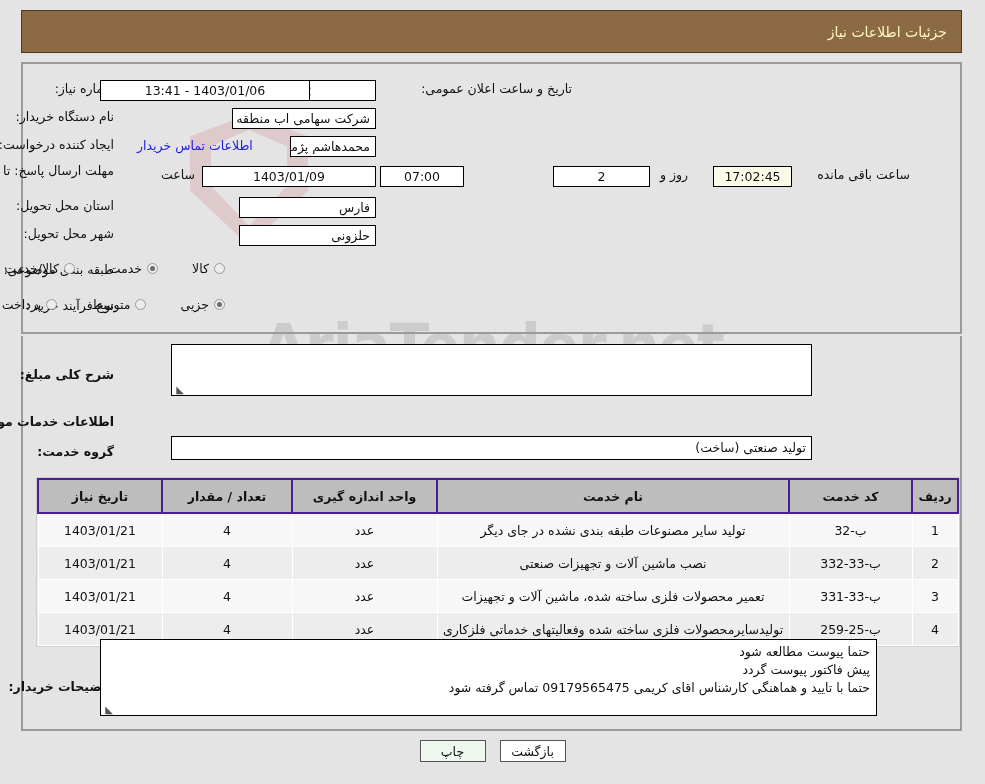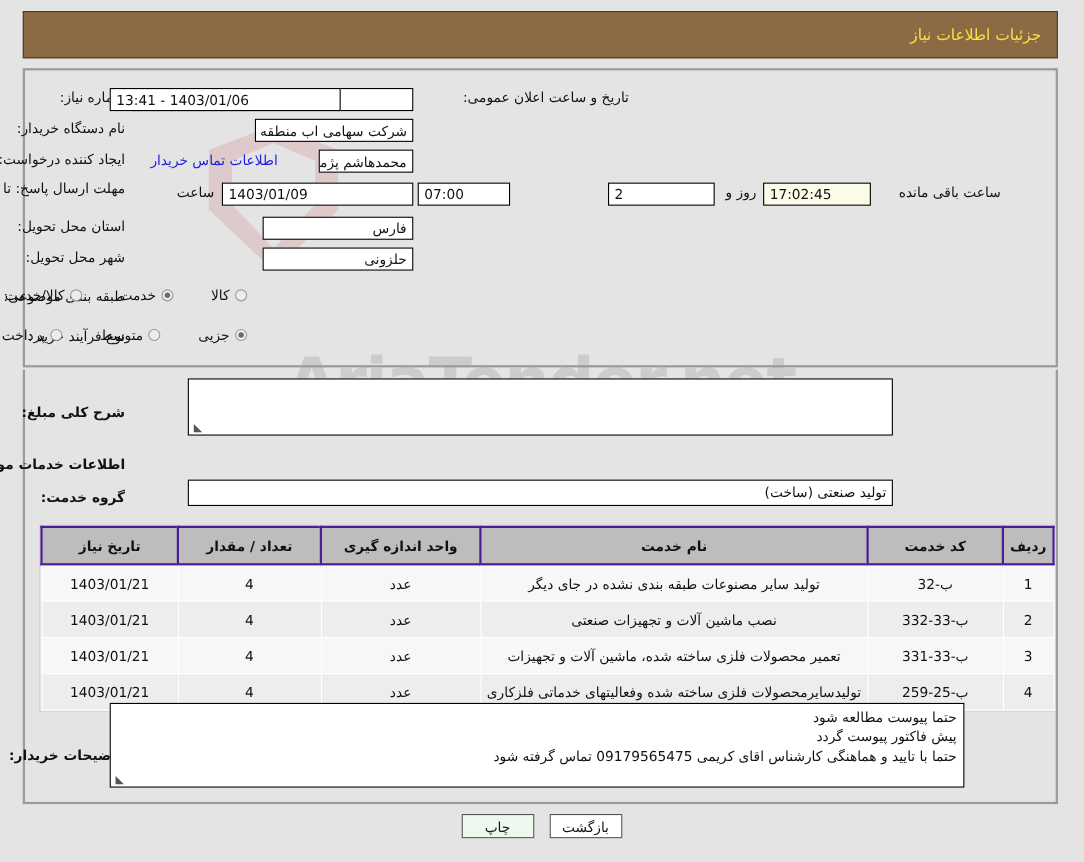--- a/index.html
+++ b/index.html
@@ -15,21 +15,21 @@
     position:relative;
   }
   .page{position:relative;width:985px;height:784px;}
 
   
   .header-bar{
     position:absolute;left:21px;top:10px;width:941px;height:43px;
     background:#8c6a43;border:1px solid #4e3a23;box-sizing:border-box;
     display:flex;align-items:center;justify-content:flex-start;
   }
-  .header-title{color:#fde047;font-size:14px;padding-right:14px;letter-spacing:0;}
+  .header-title{color:#fef9c3;font-size:14px;padding-right:14px;letter-spacing:0;}
 
   
   .watermark{
     position:absolute;left:0;top:150px;width:985px;height:230px;
     display:flex;align-items:flex-end;justify-content:center;
     pointer-events:none;user-select:none;z-index:0;
   }
   .wm-text{
     font-family:"DejaVu Sans","Liberation Sans",sans-serif;
     font-size:58px;font-weight:bold;color:rgba(120,120,120,0.22);
@@ -60,21 +60,21 @@
 
   
   .frow{position:absolute;display:flex;align-items:center;}
   .lbl{
     text-align:right;font-size:12.5px;color:#111;white-space:nowrap;
   }
   .lbl.b{font-weight:bold;}
   .fld{
     background:#ffffff;border:1px solid #000000;box-sizing:border-box;
     height:21px;line-height:19px;font-size:12.5px;color:#111;
-    padding:0 5px;text-align:left;overflow:hidden;white-space:nowrap;
+    padding:0 5px;text-align:center;overflow:hidden;white-space:nowrap;
   }
   .fld.right{text-align:right;}
   .fld.timer{background:#fbfbe8;}
   .inline-txt{font-size:12.5px;color:#111;white-space:nowrap;}
   .link{color:#2020e0;font-size:12.5px;white-space:nowrap;cursor:pointer;}
 
   
   .radio{
     width:11px;height:11px;border-radius:50%;
     border:1px solid #9a9a9a;background:#ededed;display:inline-block;
@@ -175,21 +175,21 @@
   </div>
   <div class="fld" style="position:absolute;right:609px;top:166px;width:174px;z-index:3;">1403/01/09</div>
   <div class="frow" style="right:790px;top:167px;z-index:3;">
     <span class="inline-txt">ساعت</span>
   </div>
   <div class="fld" style="position:absolute;right:521px;top:166px;width:84px;z-index:3;">07:00</div>
   <div class="fld" style="position:absolute;right:335px;top:166px;width:97px;z-index:3;">2</div>
   <div class="frow" style="right:297px;top:167px;z-index:3;">
     <span class="inline-txt">روز و</span>
   </div>
-  <div class="fld timer" style="position:absolute;right:193px;top:166px;width:98px;z-index:3;">17:02:45</div>
+  <div class="fld timer" style="position:absolute;right:193px;top:166px;width:79px;z-index:3;">17:02:45</div>
   <div class="frow" style="right:75px;top:167px;z-index:3;">
     <span class="inline-txt">ساعت باقی مانده</span>
   </div>
 
   <div class="frow" style="right:871px;top:198px;z-index:3;">
     <span class="lbl">استان محل تحویل:</span>
   </div>
   <div class="fld right" style="position:absolute;right:609px;top:197px;width:137px;z-index:3;">فارس</div>
 
   <div class="frow" style="right:871px;top:226px;z-index:3;">

